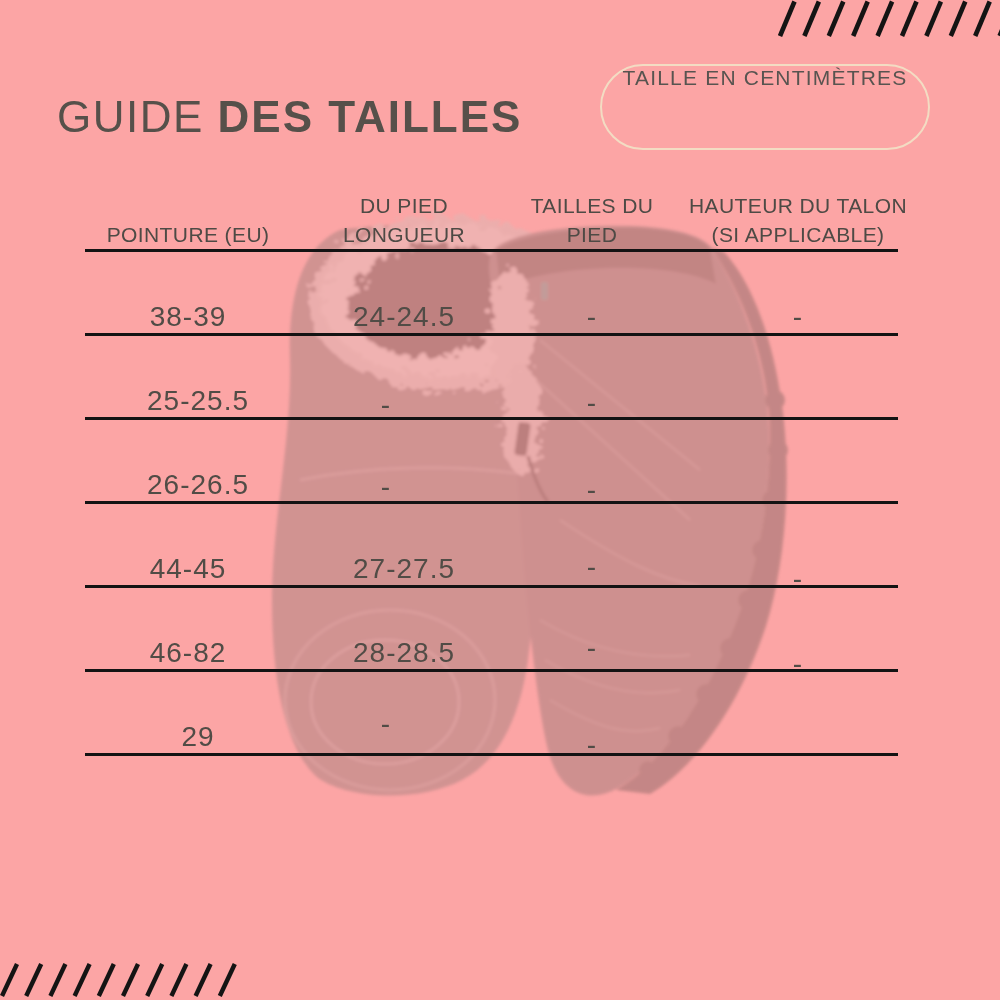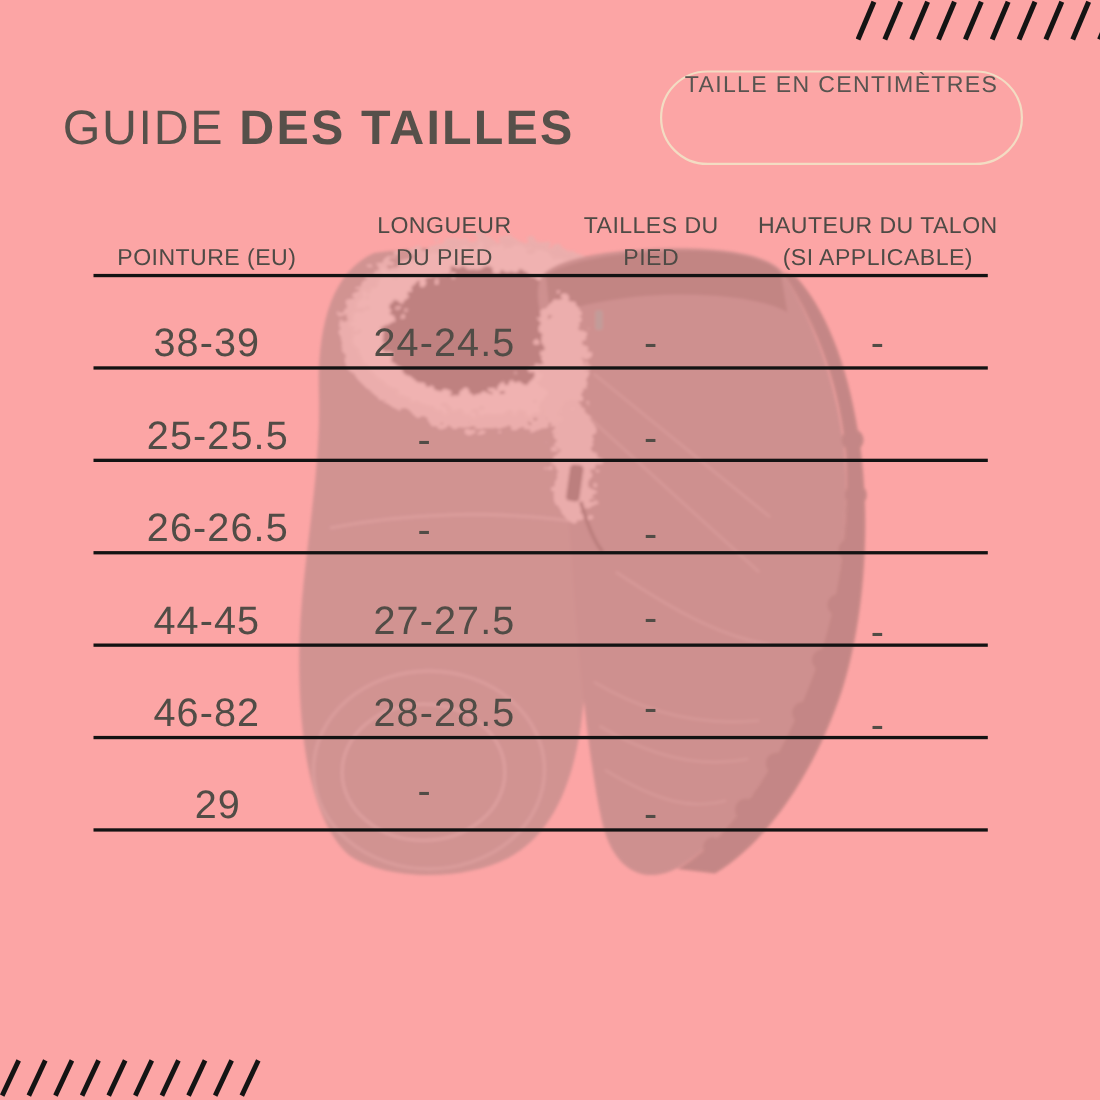--- a/index.html
+++ b/index.html
@@ -23,21 +23,21 @@
     display:flex; align-items:flex-start; justify-content:center;
     font-size:21px; letter-spacing:1.2px; color:#585450; white-space:nowrap;
   }
 
   
   .size-table { position:absolute; left:85px; top:170px; width:813px; z-index:2; }
   .trow { display:flex; align-items:flex-end; height:81px; border-bottom:3px solid #131313; }
   .trow.header { height:79px; color:#4e4a45; font-size:21px; line-height:29px; letter-spacing:0.4px; }
   .cell { flex:0 0 auto; text-align:center; }
   .c1 { width:206px; } .c2 { width:226px; } .c3 { width:150px; } .c4 { width:262px; }
-  .trow.data { font-size:36px; color:#514c46; letter-spacing:1px; }
+  .trow.data { font-size:28px; color:#514c46; letter-spacing:1px; }
   
   .r2 .c3 { transform:translateY(4px);} .r2 .c4 { transform:translateY(2px);}
   .r3 .c3 { transform:translateY(2px);} .r3 .c4 { transform:translateY(5px);}
   .r4 .c3 { transform:translateY(-2px);} .r4 .c4 { transform:translateY(10px);}
   .r5 .c3 { transform:translateY(-5px);} .r5 .c4 { transform:translateY(11px);}
   .r6 .c3 { transform:translateY(-13px);} .r6 .c4 { transform:translateY(8px);}
 
   
   .stripes-tr { position:absolute; top:0; right:-4px; width:226px; height:38px; z-index:4; }
   .stripes-bl { position:absolute; left:-2px; top:962px; width:242px; height:36px; z-index:4; }
@@ -133,22 +133,22 @@
     <span>TAILLE EN CENTIMÈTRES</span>
   </div>
 
   <div class="size-table">
     <div class="trow header">
       <div class="cell c1">
         <div>POINTURE (EU)</div>
         <div></div>
       </div>
       <div class="cell c2">
+        <div>DU PIED</div>
         <div>LONGUEUR</div>
-        <div>DU PIED</div>
       </div>
       <div class="cell c3">
         <div>TAILLES DU</div>
         <div>PIED</div>
       </div>
       <div class="cell c4">
         <div>HAUTEUR DU TALON</div>
         <div>(SI APPLICABLE)</div>
       </div>
     </div>

